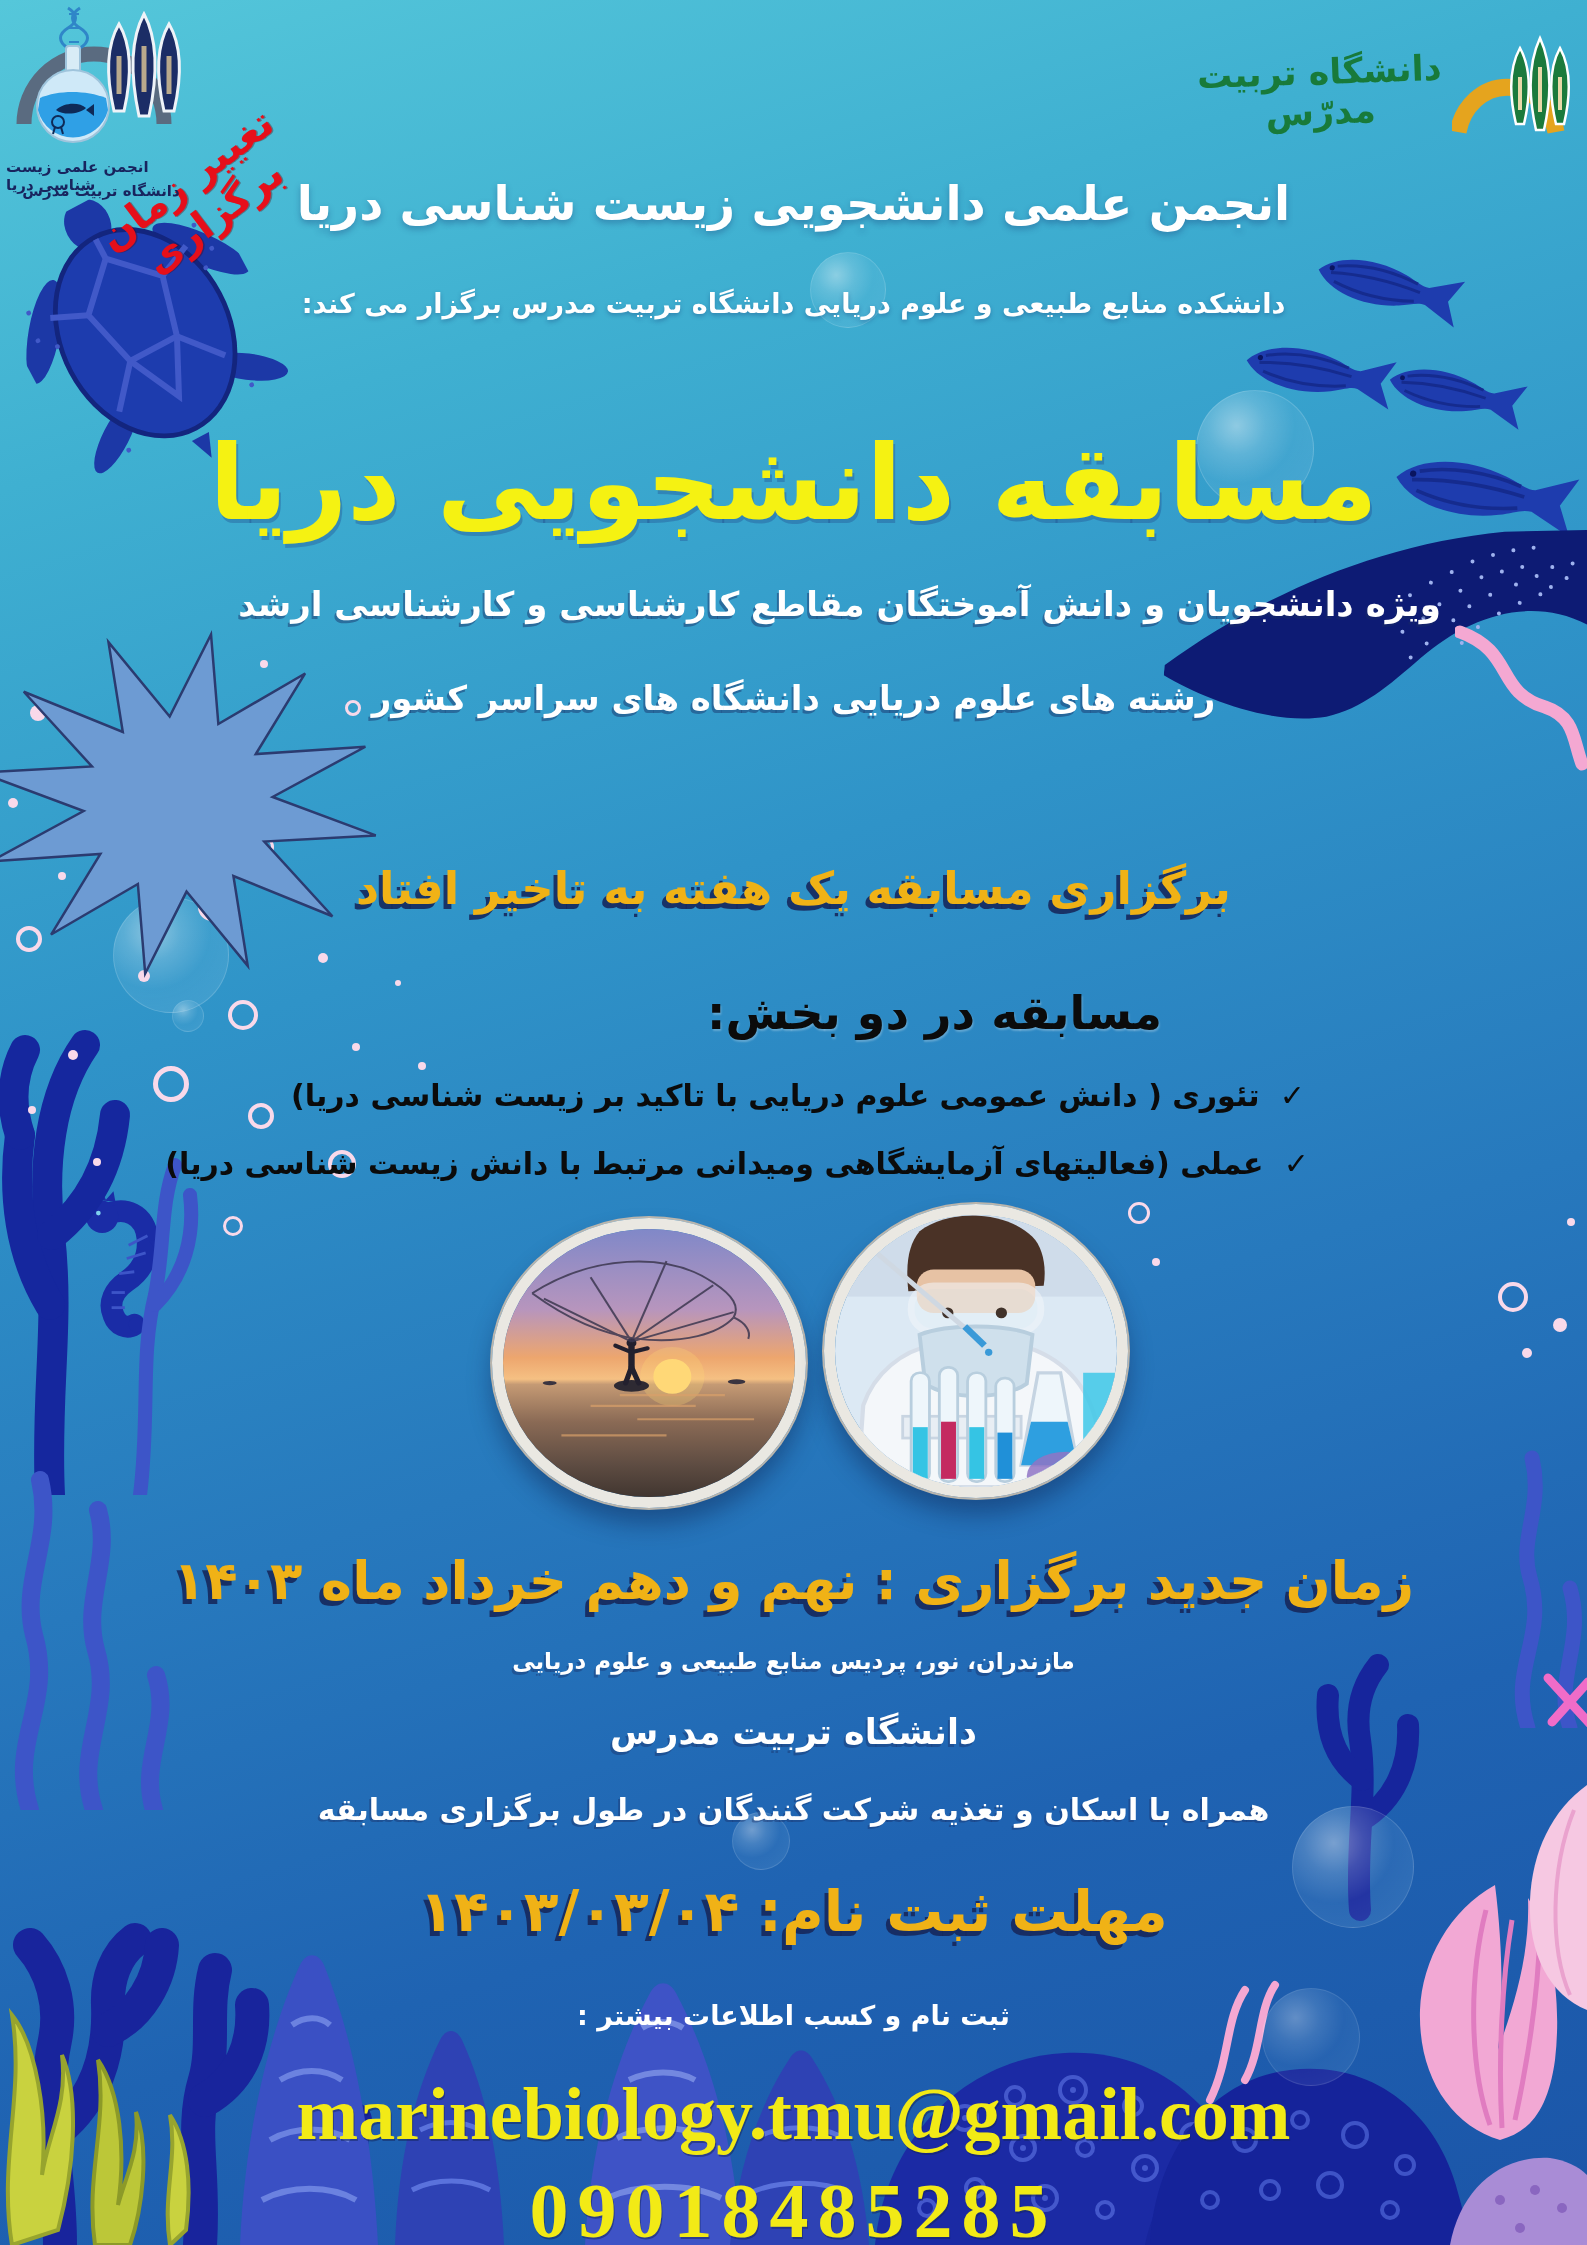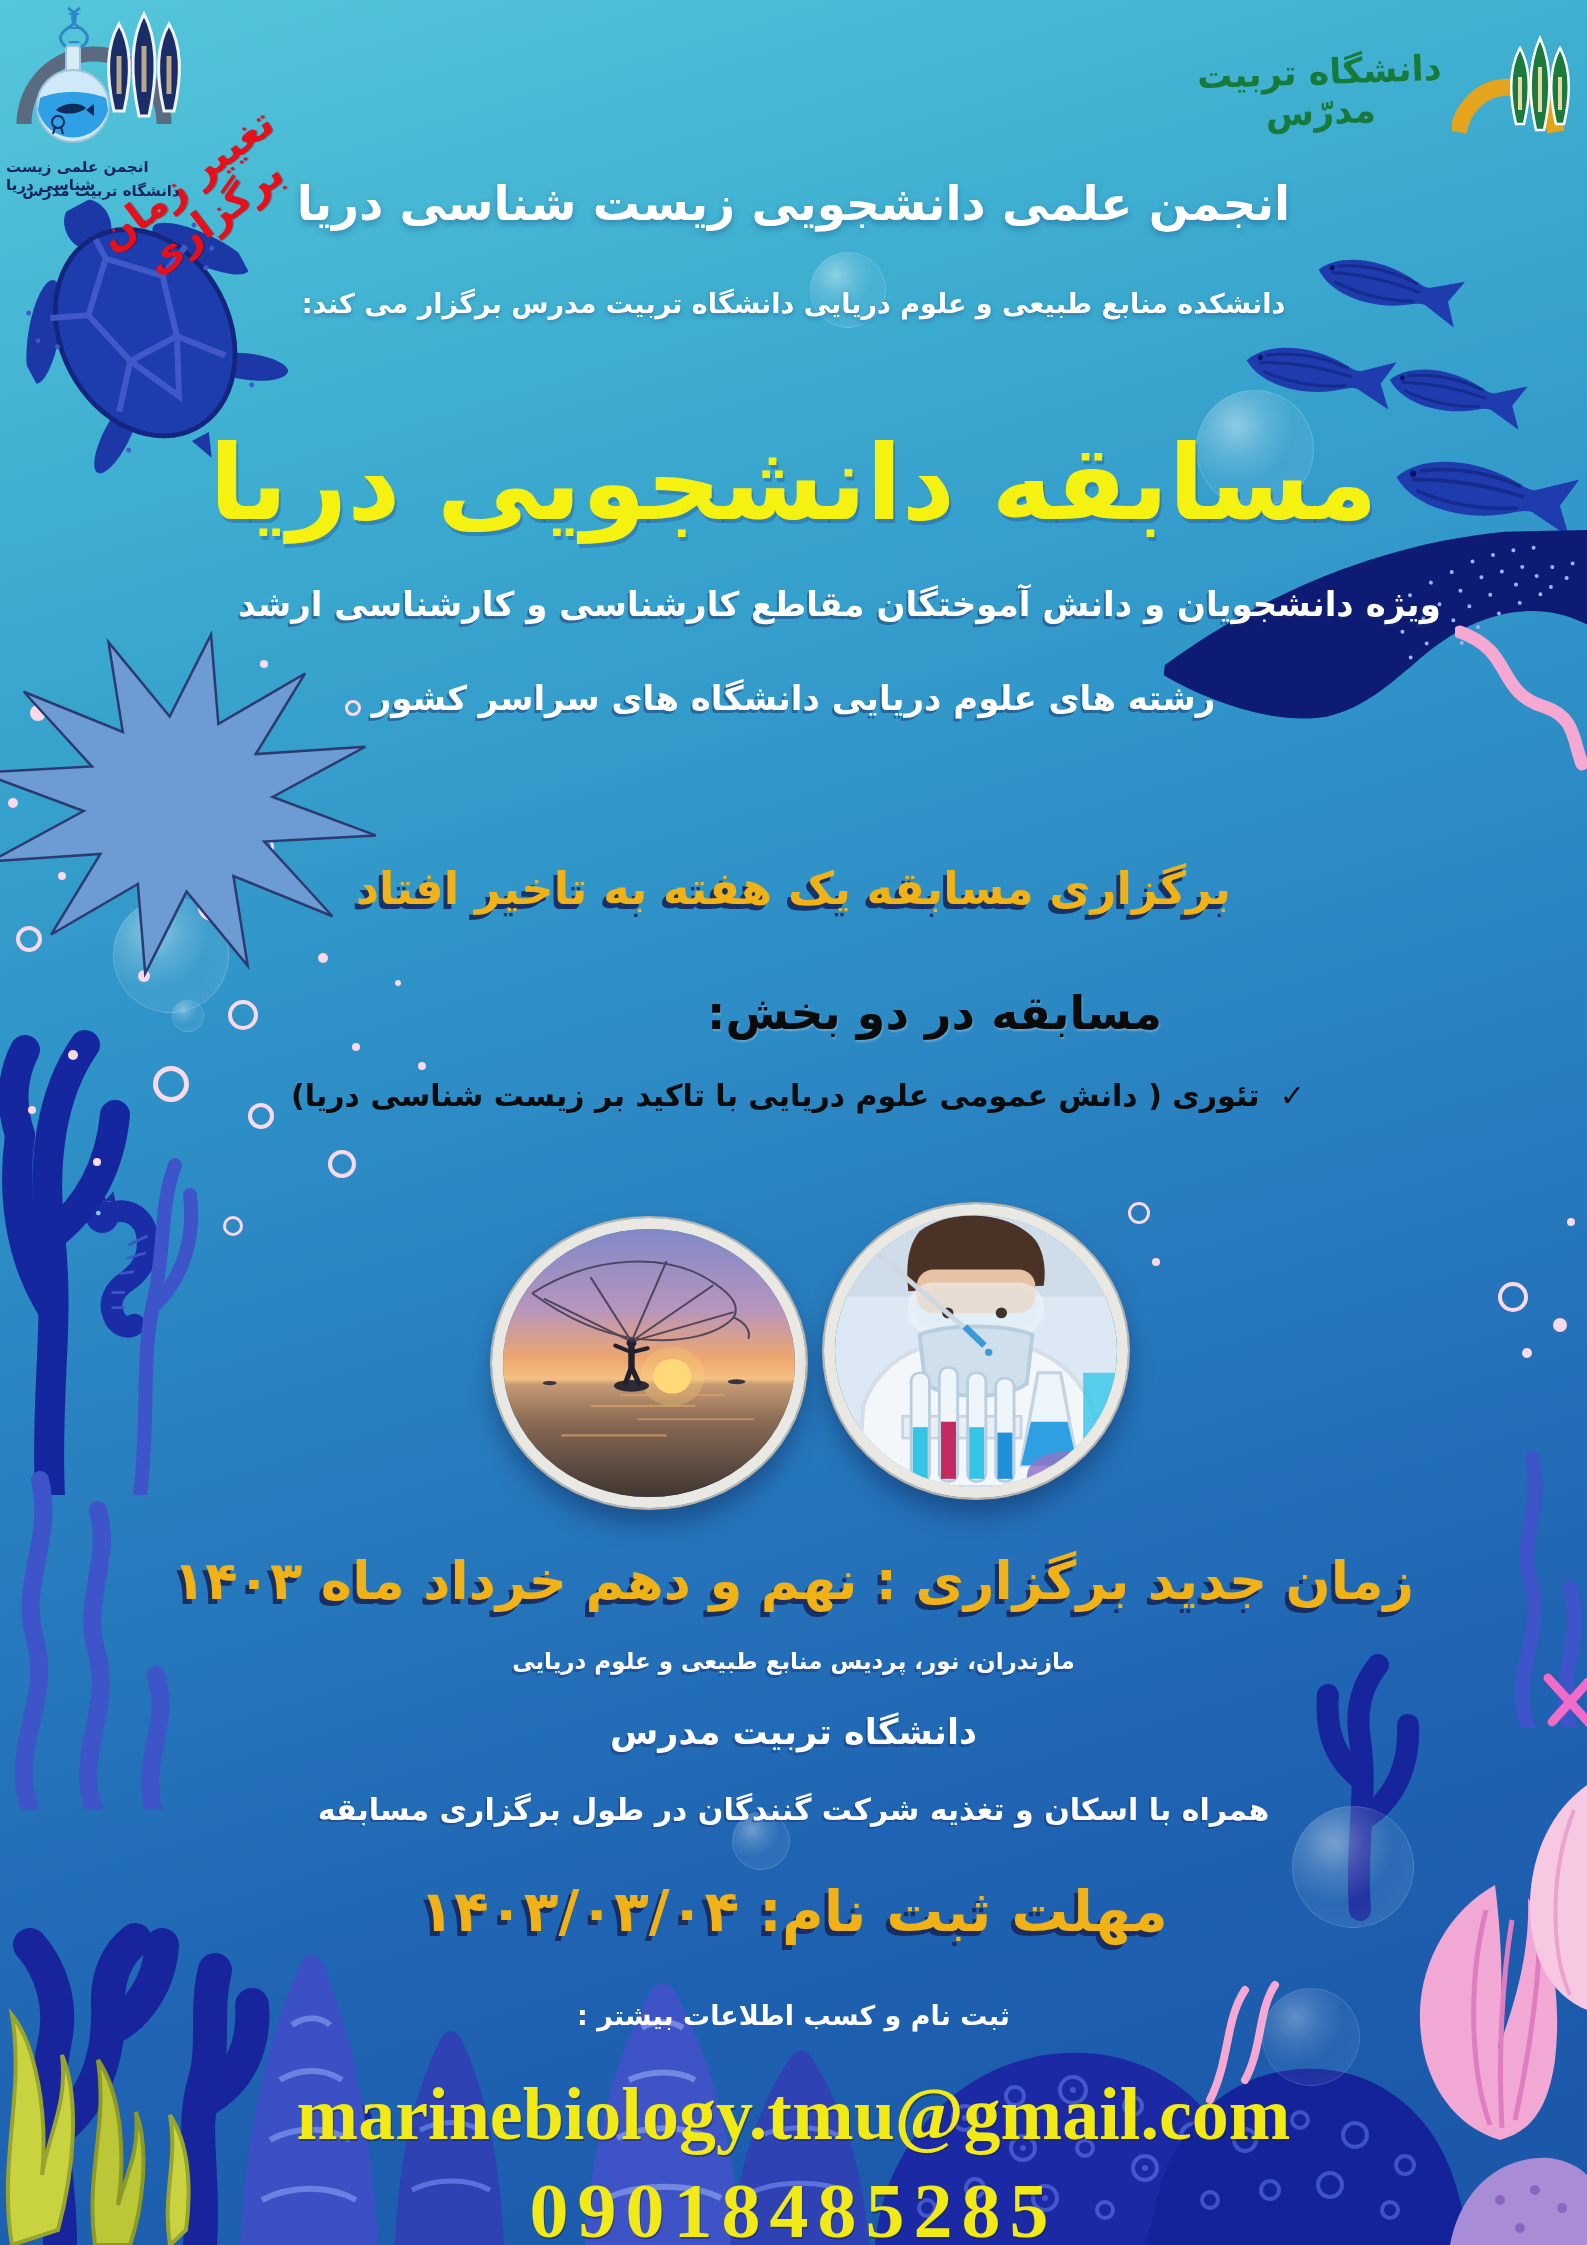--- a/index.html
+++ b/index.html
@@ -374,20 +374,24 @@
   <div class="txt rtl main-title">مسابقه دانشجویی دریا</div>
   <div class="txt rtl aud1">ویژه دانشجویان و دانش آموختگان مقاطع کارشناسی و کارشناسی ارشد</div>
   <div class="txt rtl aud2">رشته های علوم دریایی دانشگاه های سراسر کشور</div>
   <div class="txt rtl notice notice2">برگزاری مسابقه یک هفته به تاخیر افتاد</div>
 
   <div class="txt rtl check-item check1">
     <span class="check-mark">✓</span>
     <span>تئوری ( دانش عمومی علوم دریایی با تاکید بر زیست شناسی دریا)</span>
   </div>
   <div class="txt rtl sections-heading">مسابقه در دو بخش:</div>
+  <div class="txt rtl check-item check2">
+    <span class="check-mark">✓</span>
+    <span>عملی (فعالیتهای آزمایشگاهی ومیدانی مرتبط با دانش زیست شناسی دریا)</span>
+  </div>
 
   <div class="photo photo-sunset">
     <svg viewBox="0 0 100 100" preserveAspectRatio="none">
       <defs>
         <linearGradient id="skyGrad" x1="0" y1="0" x2="0" y2="1">
           <stop offset="0" stop-color="#8088c8"></stop>
             <stop offset="0.30" stop-color="#b795bd"></stop>
           <stop offset="0.48" stop-color="#eda66e"></stop>
             <stop offset="0.56" stop-color="#f5c083"></stop>
           <stop offset="0.58" stop-color="#c59a74"></stop>

